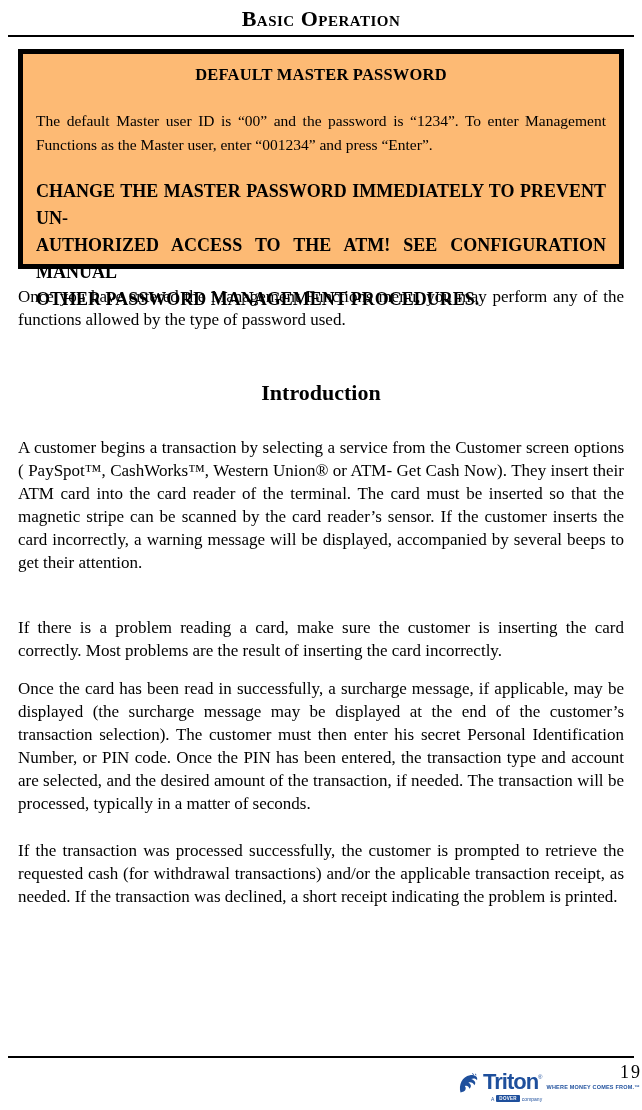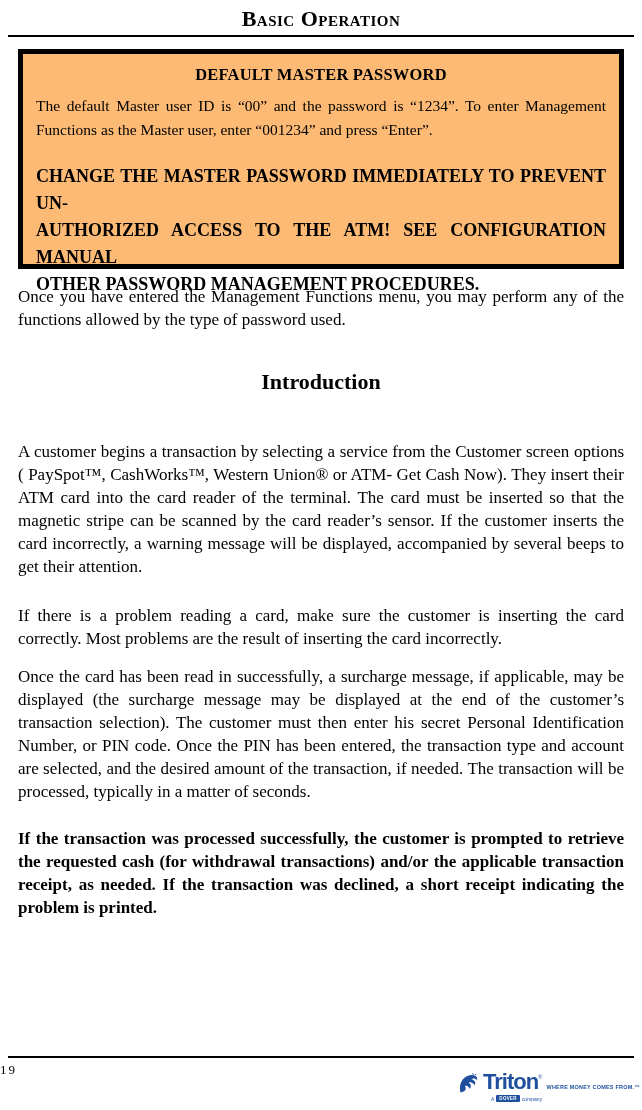--- a/index.html
+++ b/index.html
@@ -42,21 +42,21 @@
     background: #fdba74;
     padding: 11px 13px 0 13px;
   }
   .box-title {
     text-align: center;
     font-weight: bold;
     font-size: 16.5px;
     letter-spacing: 0.2px;
   }
   .box-body {
-    margin-top: 9px;
+    margin-top: 24px;
     font-size: 15.5px;
     line-height: 24px;
     text-align: justify;
   }
   .box-warning {
     margin-top: 21px;
     font-weight: bold;
     font-size: 18px;
     line-height: 27px;
   }
@@ -74,44 +74,44 @@
     text-align: justify;
     margin: 0;
   }
   .after-box { margin-top: 16px; }
   .section-heading {
     text-align: center;
     font-weight: bold;
     font-size: 22px;
     margin: 0;
   }
-  .heading-introduction { margin-top: 38px; }
+  .heading-introduction { margin-top: 49px; }
   .intro-para { margin-top: 8px; line-height: 26px; }
   .heading-customer { margin-top: 28px; }
-  .ct-para-0 { margin-top: 45px; }
-  .ct-para-1 { margin-top: 26px; }
+  .ct-para-0 { margin-top: 30px; }
+  .ct-para-1 { margin-top: 42px; }
   .ct-para-2 { margin-top: 15px; }
-  .ct-para-3 { margin-top: 24px; font-weight: bold; }
+  .ct-para-3 { margin-top: 24px; }
   
   .footer-rule {
     position: absolute;
     left: 8px;
     right: 8px;
     top: 1056px;
     border: none;
     border-top: 2px solid #000;
     margin: 0;
   }
   .page-number {
     position: absolute;
     top: 1062px;
     left: 0;
     width: 100%;
-    text-align: left;
-    font-size: 13px;
+    text-align: right;
+    font-size: 18px;
     letter-spacing: 2px;
   }
   .triton-logo {
     position: absolute;
     top: 1071px;
     left: 456px;
     display: flex;
     align-items: flex-start;
     gap: 3px;
   }

